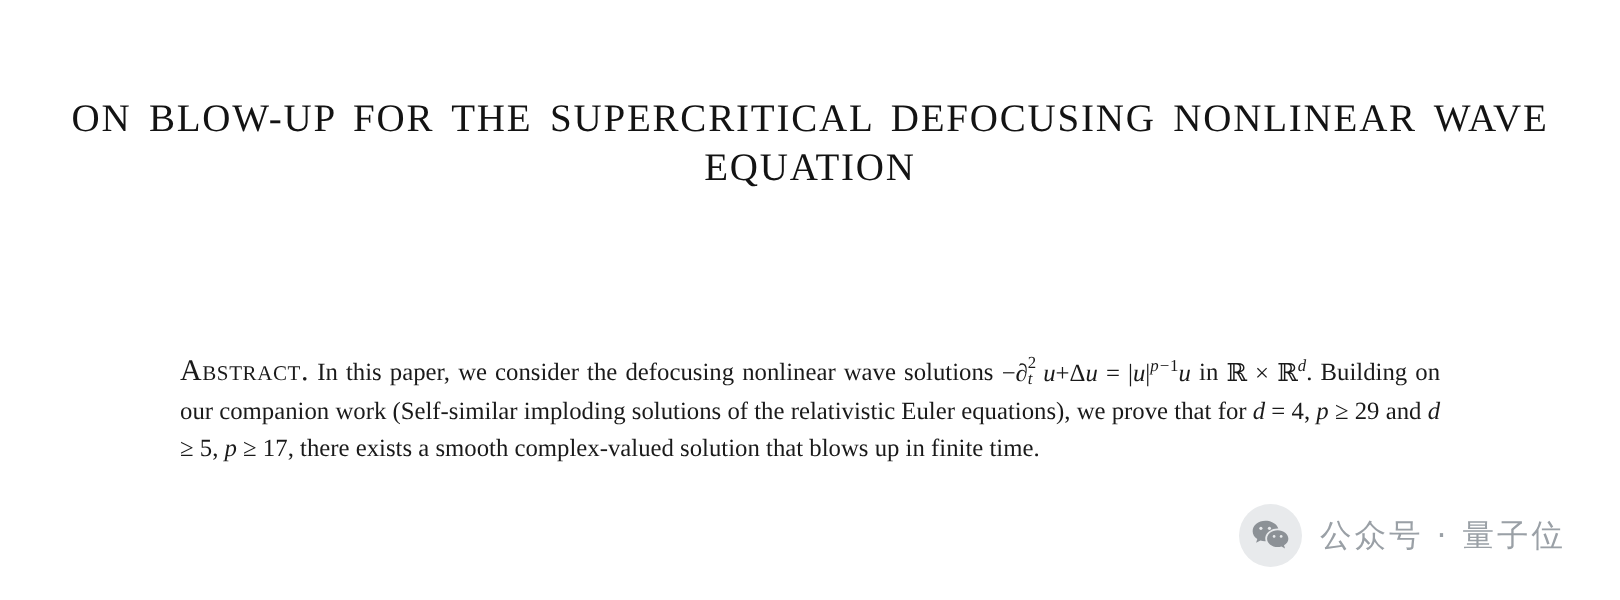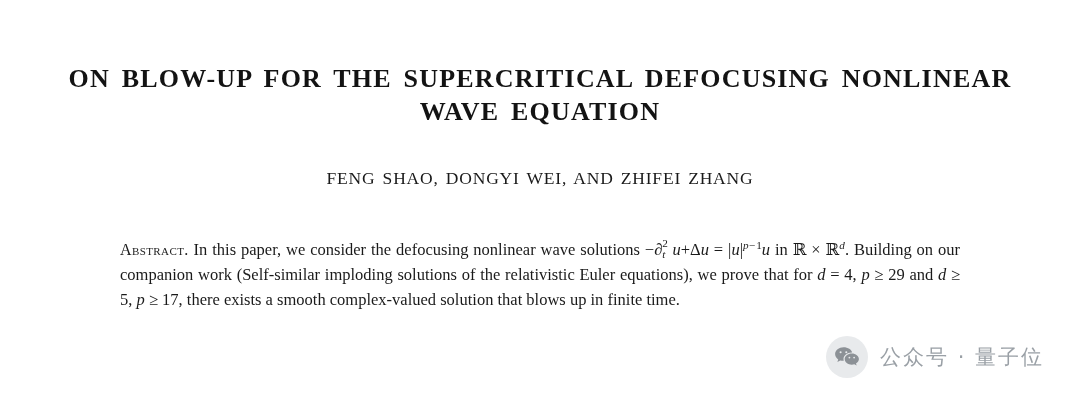--- a/index.html
+++ b/index.html
@@ -25,21 +25,21 @@
     background: #ffffff;
   }
 
   .title {
     position: absolute;
     left: 40px;
     top: 62px;
     width: 1000px;
     text-align: center;
     font-family: "Liberation Serif", serif;
-    font-weight: bold;
+    font-weight: normal;
     font-size: 26px;
     letter-spacing: 1.2px;
     line-height: 33px;
     color: #131313;
     word-spacing: 4px;
   }
 
   .authors {
     position: absolute;
     left: 40px;
@@ -60,21 +60,21 @@
     width: 840px;
     font-family: "Liberation Serif", serif;
     font-size: 16.5px;
     line-height: 25px;
     text-align: justify;
     color: #1a1a1a;
   }
 
   .abstract-head {
     font-variant: small-caps;
-    font-size: 16px;
+    font-size: 20px;
     letter-spacing: 0.4px;
   }
 
   .mi { font-style: italic; }
   .mr { font-style: normal; }
   .bb { font-family: "DejaVu Serif", serif; font-style: normal; }
 
   .sup {
     font-size: 0.68em;
     vertical-align: super;
@@ -130,21 +130,20 @@
     white-space: nowrap;
   }
 </style>
 </head>
 <body>
 
 <div class="page">
 
   <div class="title">ON BLOW-UP FOR THE SUPERCRITICAL DEFOCUSING NONLINEAR WAVE EQUATION</div>
 
-  <div class="authors">FENG SHAO, DONGYI WEI, AND ZHIFEI ZHANG</div>
 
   <div class="abstract">
     <span class="abstract-head">Abstract.</span>
     <span>In this paper, we consider the defocusing nonlinear wave solutions </span><span class="mr">−∂<span class="stacked"><span class="up">2</span><span class="dn">t</span></span><span class="mi">u</span>+Δ<span class="mi">u</span> =</span>
     <span class="mr">|<span class="mi">u</span>|<span class="sup"><span class="mi">p</span>−<span class="mr">1</span></span><span class="mi">u</span></span><span> in </span><span class="mr"><span class="bb">ℝ</span> × <span class="bb">ℝ</span><span class="sup">d</span></span><span>. Building on our companion work (</span><span class="emph">Self-similar imploding solutions of the relativistic Euler equations</span><span>), we prove that for </span><span class="mr"><span class="mi">d</span> = 4, <span class="mi">p</span> ≥ 29</span><span> and </span><span class="mr"><span class="mi">d</span> ≥ 5, <span class="mi">p</span> ≥ 17</span><span>, there exists a smooth complex-valued solution that blows up in finite time.</span>
   </div>
 
   <div class="watermark">
     <span class="wechat-badge">
       <svg width="26" height="22" viewBox="0 0 26 22" aria-hidden="true">

